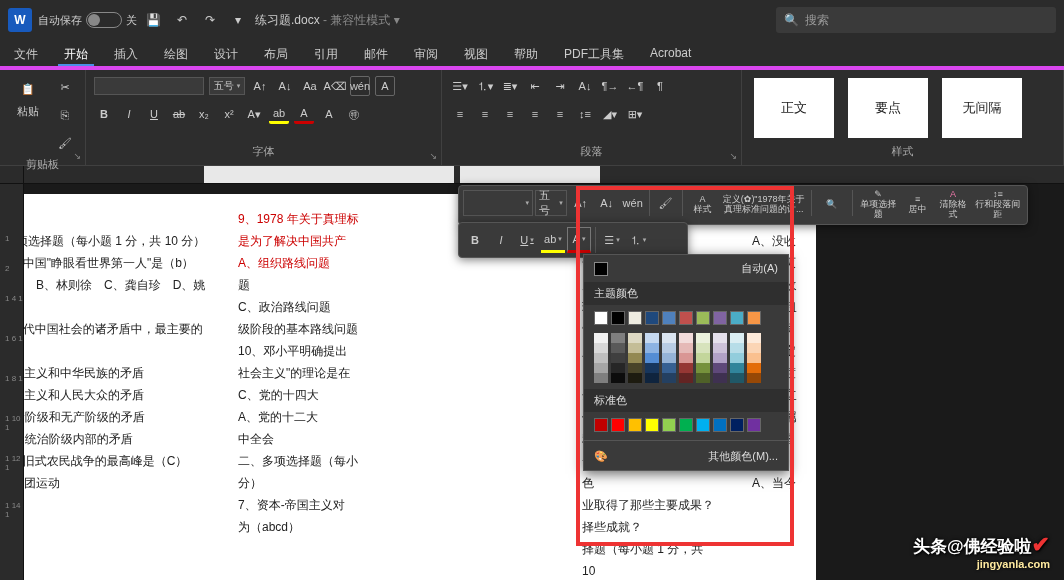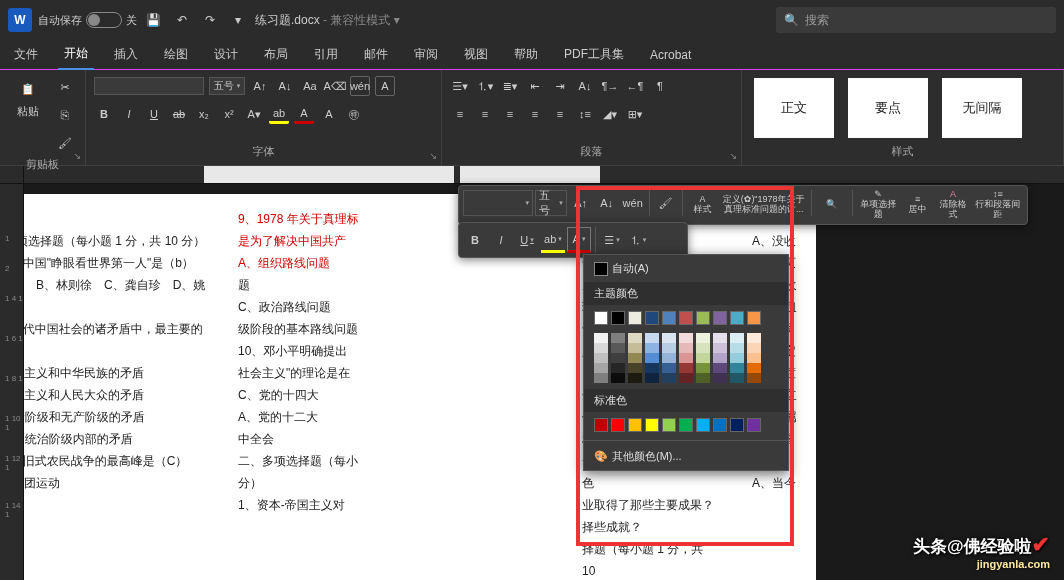--- a/index.html
+++ b/index.html
@@ -9,21 +9,21 @@
 .wlogo { width: 24px; height: 24px; background: #185abd; border-radius: 3px; display: flex; align-items: center; justify-content: center; color: #fff; font-weight: bold; font-size: 12px; }
 .auto-save { display: flex; align-items: center; gap: 4px; font-size: 11px; }
 .toggle { width: 36px; height: 16px; border: 1px solid #888; border-radius: 8px; display: flex; align-items: center; padding: 1px; }
 .toggle-knob { width: 12px; height: 12px; background: #888; border-radius: 50%; }
 .qat-btn { width: 22px; height: 22px; display: flex; align-items: center; justify-content: center; color: #ccc; cursor: pointer; }
 .doc-title { margin-left: 0; font-size: 12px; }
 .compat { color: #888; }
 .spacer { flex: 1; }
 .search-box { width: 280px; height: 26px; background: #3a3a3a; border-radius: 3px; display: flex; align-items: center; padding: 0 8px; gap: 6px; color: #999; }
 
-.tabs { height: 30px; background: #2b2b2b; display: flex; align-items: center; padding: 0 8px; gap: 14px; border-bottom: 1px solid #d946ef; }
+.tabs { height: 30px; background: #2b2b2b; display: flex; padding: 0 8px; gap: 14px; border-bottom: 4px solid #d946ef; }
 .tab { padding: 6px 6px; color: #ccc; cursor: pointer; font-size: 12px; }
 .tab.active { border-bottom: 2px solid #4a8ee6; color: #fff; }
 
 .ribbon { height: 96px; background: #2d2d2d; display: flex; border-bottom: 1px solid #404040; }
 .group { border-right: 1px solid #404040; padding: 6px 8px; display: flex; flex-direction: column; position: relative; }
 .group-body { flex: 1; display: flex; align-items: flex-start; gap: 6px; }
 .group-label { font-size: 11px; text-align: center; color: #aaa; padding-top: 3px; }
 .big-btn { width: 40px; display: flex; flex-direction: column; align-items: center; gap: 2px; font-size: 11px; }
 .icon-box { width: 26px; height: 26px; display: flex; align-items: center; justify-content: center; }
 .small-btns { display: flex; flex-direction: column; gap: 6px; font-size: 11px; }
@@ -51,21 +51,21 @@
 
 .mini-toolbar { position: absolute; left: 458px; top: 185px; background: #3a3a3a; border: 1px solid #555; border-radius: 4px; padding: 4px; z-index: 10; box-shadow: 0 2px 10px rgba(0,0,0,0.5); display: flex; gap: 2px; }
 .mini-toolbar.r1 { width: 570px; }
 .mini-toolbar.r2 { top: 222px; left: 458px; width: 230px; }
 .mt-sep { width: 1px; height: 26px; background: #555; margin: 0 2px; }
 .mt-btn { min-width: 24px; height: 26px; display: flex; align-items: center; justify-content: center; color: #ccc; font-size: 11px; cursor: pointer; padding: 0 3px; gap: 1px; }
 .mt-vbtn { min-width: 32px; display: flex; flex-direction: column; align-items: center; justify-content: center; color: #ccc; font-size: 9px; text-align: center; line-height: 1.1; cursor: pointer; padding: 0 2px; }
 .drop-arr { font-size: 7px; color: #aaa; margin-left: 1px; }
 
 .color-popup { position: absolute; left: 583px; top: 254px; width: 206px; background: #3a3a3a; border: 1px solid #555; z-index: 20; box-shadow: 0 3px 12px rgba(0,0,0,0.6); color: #ddd; font-size: 11px; }
-.popup-row { padding: 6px 10px; display: flex; align-items: center; gap: 4px; cursor: pointer; }
+.popup-row { padding: 6px 10px; display: flex; align-items: center; gap: 24px; cursor: pointer; justify-content: space-between; }
 .section-hdr { padding: 4px 10px; background: #2f2f2f; font-size: 11px; }
 .swatch-grid { padding: 6px 10px; display: grid; grid-template-columns: repeat(10, 14px); gap: 3px; }
 .sw { width: 14px; height: 14px; border: 1px solid #666; }
 .swatch-cols { padding: 2px 10px 6px; display: grid; grid-template-columns: repeat(10, 14px); gap: 3px; row-gap: 0; }
 .sw2 { width: 14px; height: 10px; }
 .pop-icon { width: 14px; height: 14px; display: flex; align-items: center; justify-content: center; }
 .disabled { color: #777; }
 
 .redbox { position: absolute; border: 4px solid #e33; z-index: 30; pointer-events: none; }
 .watermark { position: absolute; right: 14px; bottom: 10px; z-index: 40; font-size: 17px; color: #fff; text-shadow: 0 0 4px #000, 1px 1px 2px #000; font-weight: bold; }
@@ -247,21 +247,22 @@
       <div>题</div>
       <div>C、政治路线问题</div>
       <div>级阶段的基本路线问题</div>
       <div>10、邓小平明确提出</div>
       <div>社会主义"的理论是在</div>
       <div>C、党的十四大</div>
       <div>A、党的十二大</div>
       <div>中全会</div>
       <div>二、多项选择题（每小</div>
       <div>分）</div>
-      <div>1、资本-帝国主义对</div>
+      <div>7、资本-帝国主义对</div>
+      <div>为（abcd）</div>
     </div>
     <div class="page p3" style="padding-left:200px;">
       <div>国内重大历史任务及其关系。</div>
       <div>命失败的原因和教训。</div>
       <div>产党成立后，中国革命出现貌</div>
       <div>争胜利的原因。</div>
       <div>义改造的历史经验。</div>
       <div>（每小题 15 分，共 30 分）</div>
       <div>代中国新民主主义革命胜利及意义？</div>
       <div>一届三中全会以来中国特色</div>

